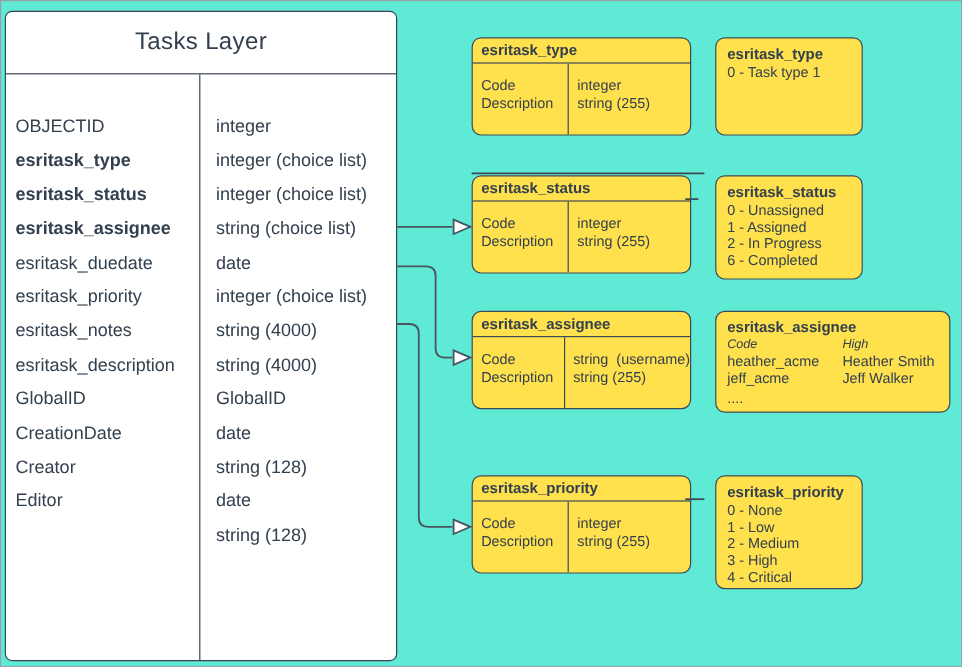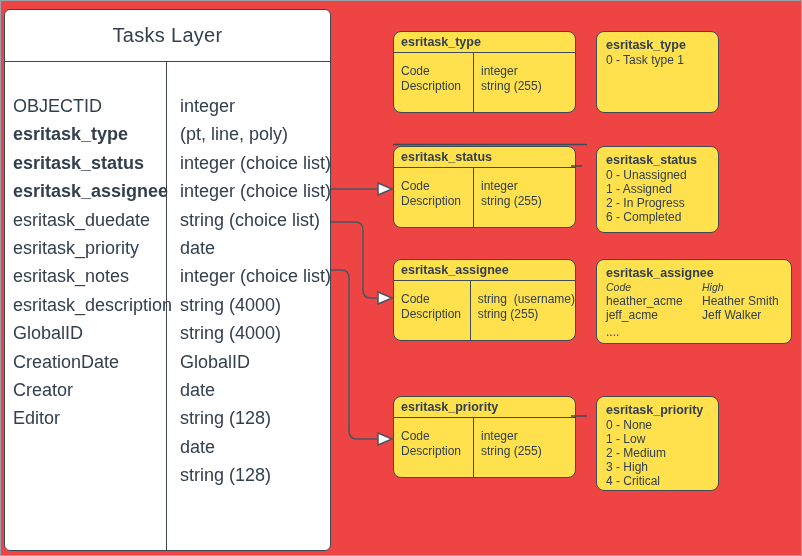--- a/index.html
+++ b/index.html
@@ -1,34 +1,34 @@
 <!DOCTYPE html>
 <html><head>
 <meta charset="utf-8">
 <style>
   html,body { margin:0; padding:0; background:#e8e8e8; }
   .canvas {
-    position:relative; width:802px; height:556px; background:#ef4444;
+    position:relative; width:802px; height:556px; background:#5eead4;
     border:1px solid #98a1ab; box-sizing:border-box; overflow:hidden;
     font-family:"Liberation Sans", sans-serif; color:#33404e;
   }
   
   .tasks-box {
     position:absolute; left:3px; top:8px; width:327px; height:542px;
     background:#fff; border:1.5px solid #3b4654; border-radius:6px;
     box-sizing:border-box; display:flex; flex-direction:column;
   }
   .tasks-title {
     height:51px; line-height:51px; text-align:center; font-size:20px;
     border-bottom:1.5px solid #3b4654; letter-spacing:0.3px;
   }
   .tasks-cols { flex:1; display:flex; min-height:0; }
   .col-names  { width:162px; border-right:1.5px solid #3b4654; box-sizing:border-box; padding-top:30px; }
   .col-types  { flex:1; padding-top:30px; }
-  .frow { height:28.4px; line-height:28.4px; font-size:18px; white-space:nowrap; }
+  .frow { height:28.4px; line-height:28.4px; font-size:15px; white-space:nowrap; }
   .col-names .frow { padding-left:8px; }
   .col-types .frow { padding-left:13px; }
   .frow.bold { font-weight:bold; }
   
   .ybox {
     position:absolute; background:#ffe04d; border:1.5px solid #3e4a56;
     border-radius:8px; box-sizing:border-box;
   }
   .dt { display:flex; flex-direction:column; }
   .dt-header {
@@ -64,21 +64,20 @@
         <div class="frow">esritask_priority</div>
         <div class="frow">esritask_notes</div>
         <div class="frow">esritask_description</div>
         <div class="frow">GlobalID</div>
         <div class="frow">CreationDate</div>
         <div class="frow">Creator</div>
         <div class="frow">Editor</div>
       </div>
       <div class="col-types">
         <div class="frow">integer</div>
-        <div class="frow">(pt, line, poly)</div>
         <div class="frow">integer (choice list)</div>
         <div class="frow">integer (choice list)</div>
         <div class="frow">string (choice list)</div>
         <div class="frow">date</div>
         <div class="frow">integer (choice list)</div>
         <div class="frow">string (4000)</div>
         <div class="frow">string (4000)</div>
         <div class="frow">GlobalID</div>
         <div class="frow">date</div>
         <div class="frow">string (128)</div>

